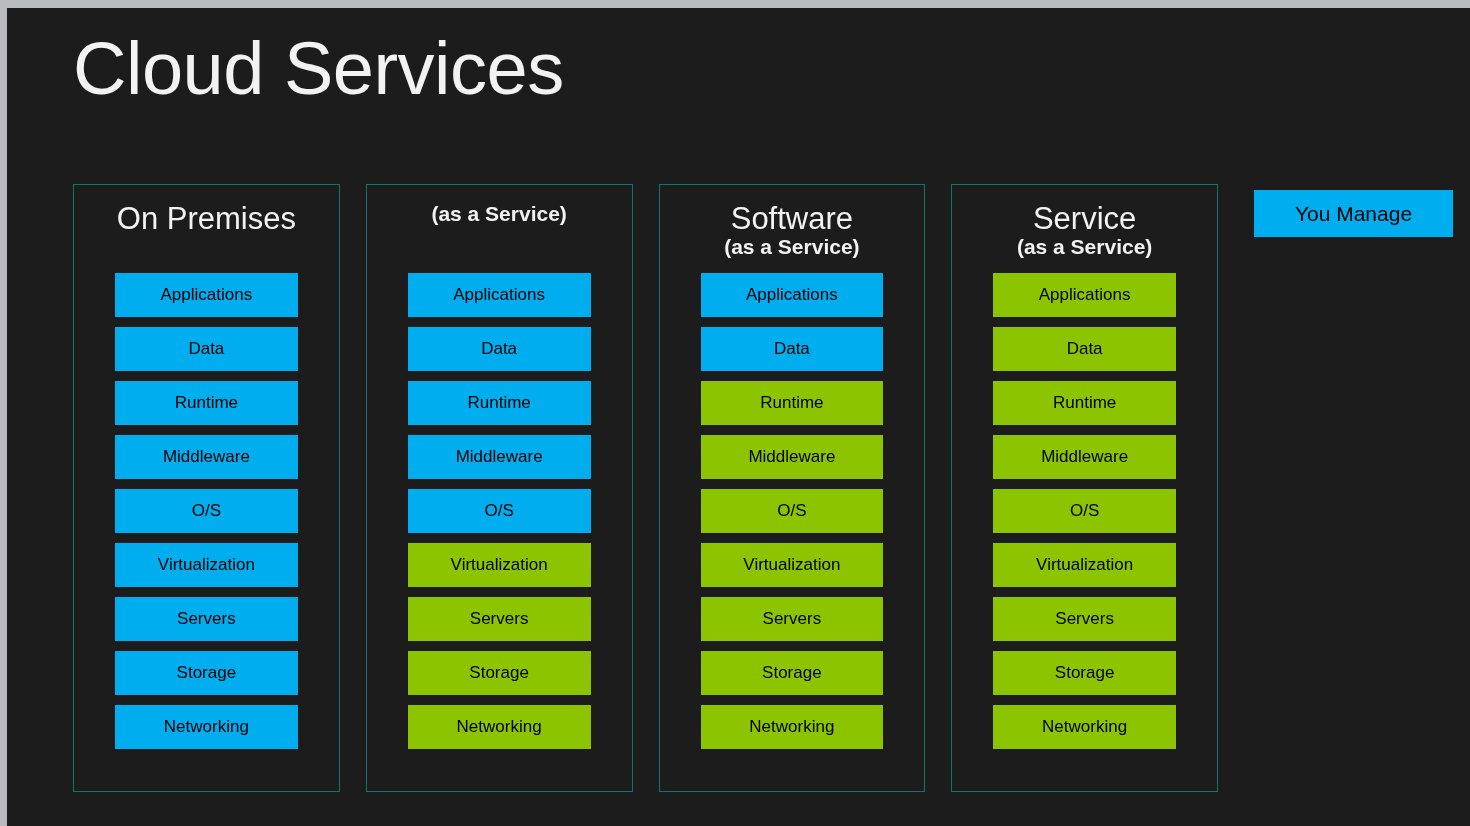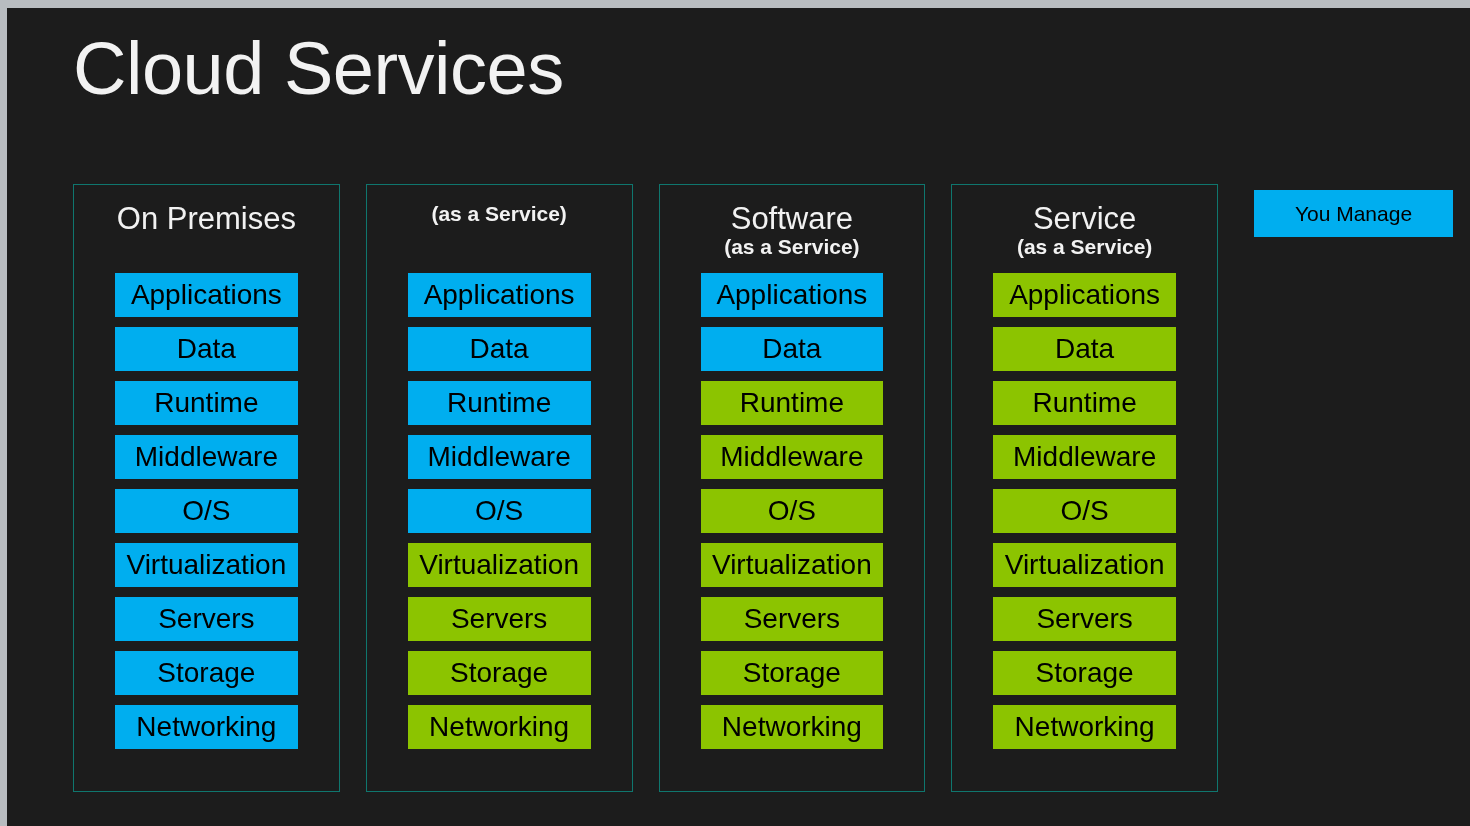--- a/index.html
+++ b/index.html
@@ -84,21 +84,21 @@
     display: flex;
     flex-direction: column;
     gap: 10px;
   }
 
   .layer {
     height: 44px;
     line-height: 44px;
     text-align: center;
     color: #000000;
-    font-size: 28px;
+    font-size: 17px;
     font-weight: 400;
     white-space: nowrap;
     overflow: hidden;
   }
   .layer.you    { background: #00aeef; }
   .layer.vendor { background: #8cc400; }
 
   
   #legend {
     position: absolute;

